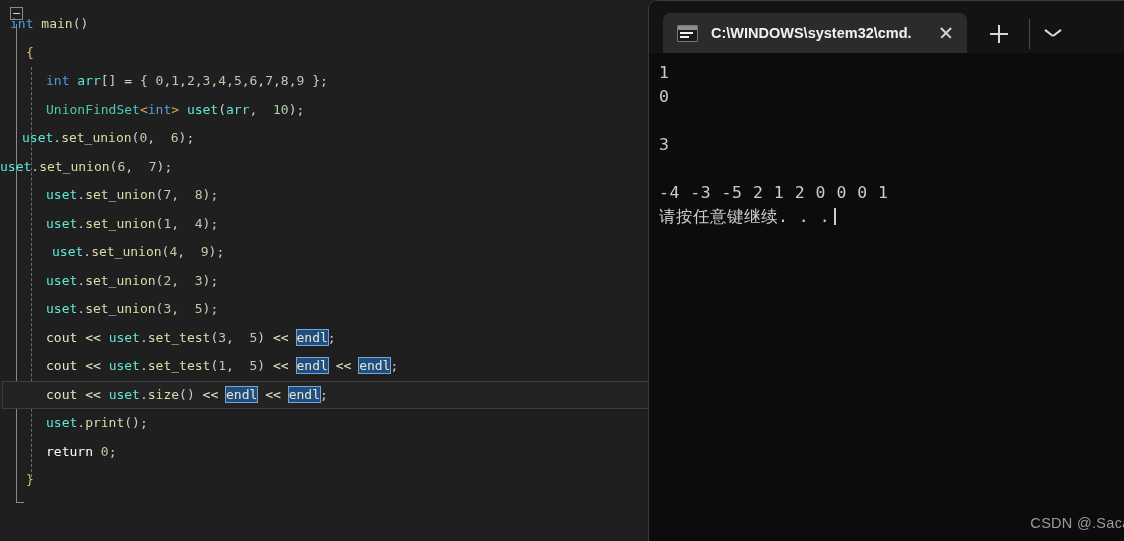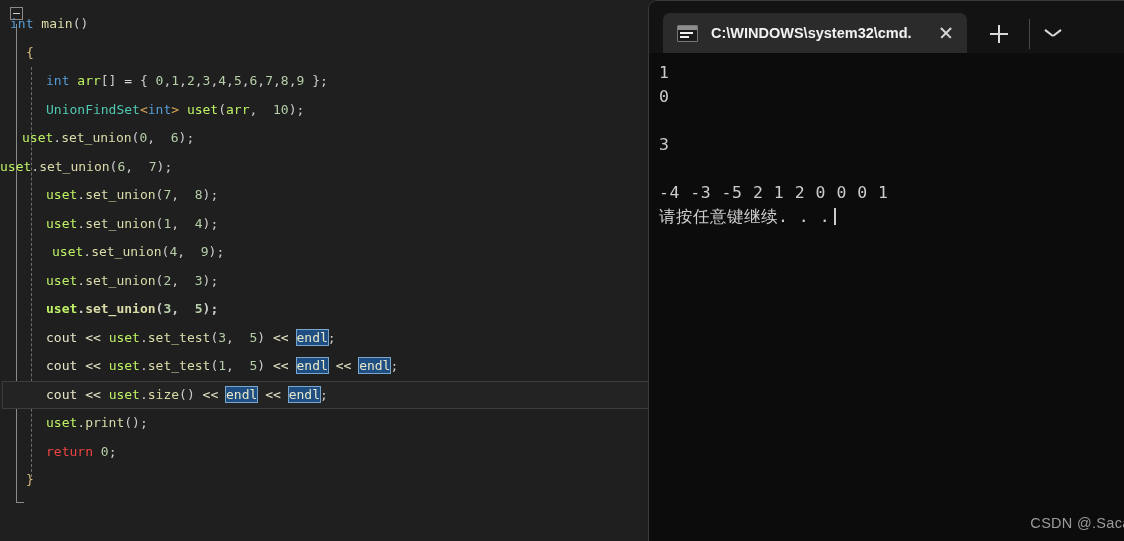--- a/index.html
+++ b/index.html
@@ -47,23 +47,23 @@
   .region-line:after{
     content:"";position:absolute;left:0;top:478px;width:8px;height:1px;background:#8a8a8a;
   }
   .indent-guide{
     position:absolute;left:31px;top:67px;width:0px;height:410px;
     border-left:1px dashed #6e6e6e;
   }
 
   
   .kw{color:#569cd6;}
-  .kw2{color:#ef4444;}
+  .kw2{color:#ffffff;}
   .cls{color:#4ec9b0;}
-  .var{color:#bef264;}
+  .var{color:#5eead4;}
   .fn{color:#dcdcaa;}
   .num{color:#b5cea8;}
   .punc{color:#cccccc;}
   .op{color:#d4d4d4;}
   .angle{color:#d8a657;}
   .brace1{color:#d7ba7d;}
   .obj{color:#e8e6c8;}
   .sel{
     background:#1f4f82;border:1px solid #7aa5cc;
     color:#e8e6c8;padding:0 0px;margin:0 -1px;
@@ -173,21 +173,21 @@
         <div class="line"><span class="txt" style="padding-left: 10px;"><span class="kw">int</span><span class="op"> </span><span class="fn">main</span><span class="punc">()</span></span></div>
         <div class="line"><span class="txt" style="padding-left: 26px;"><span class="brace1">{</span></span></div>
         <div class="line"><span class="txt" style="padding-left: 46px;"><span class="kw">int</span><span class="op"> </span><span class="var">arr</span><span class="punc">[]</span><span class="op"> = </span><span class="punc">{ </span><span class="num">0</span><span class="punc">,</span><span class="num">1</span><span class="punc">,</span><span class="num">2</span><span class="punc">,</span><span class="num">3</span><span class="punc">,</span><span class="num">4</span><span class="punc">,</span><span class="num">5</span><span class="punc">,</span><span class="num">6</span><span class="punc">,</span><span class="num">7</span><span class="punc">,</span><span class="num">8</span><span class="punc">,</span><span class="num">9</span><span class="punc"> }</span><span class="punc">;</span></span></div>
         <div class="line"><span class="txt" style="padding-left: 46px;"><span class="cls">UnionFindSet</span><span class="angle">&lt;</span><span class="kw">int</span><span class="angle">&gt;</span><span class="op"> </span><span class="var">uset</span><span class="punc">(</span><span class="var">arr</span><span class="punc">,  </span><span class="num">10</span><span class="punc">)</span><span class="punc">;</span></span></div>
         <div class="line"><span class="txt" style="padding-left: 22px;"><span class="var">uset</span><span class="punc">.</span><span class="fn">set_union</span><span class="punc">(</span><span class="num">0</span><span class="punc">,  </span><span class="num">6</span><span class="punc">)</span><span class="punc">;</span></span></div>
         <div class="line"><span class="txt" style=""><span class="var">uset</span><span class="punc">.</span><span class="fn">set_union</span><span class="punc">(</span><span class="num">6</span><span class="punc">,  </span><span class="num">7</span><span class="punc">)</span><span class="punc">;</span></span></div>
         <div class="line"><span class="txt" style="padding-left: 46px;"><span class="var">uset</span><span class="punc">.</span><span class="fn">set_union</span><span class="punc">(</span><span class="num">7</span><span class="punc">,  </span><span class="num">8</span><span class="punc">)</span><span class="punc">;</span></span></div>
         <div class="line"><span class="txt" style="padding-left: 46px;"><span class="var">uset</span><span class="punc">.</span><span class="fn">set_union</span><span class="punc">(</span><span class="num">1</span><span class="punc">,  </span><span class="num">4</span><span class="punc">)</span><span class="punc">;</span></span></div>
         <div class="line"><span class="txt" style="padding-left: 52px;"><span class="var">uset</span><span class="punc">.</span><span class="fn">set_union</span><span class="punc">(</span><span class="num">4</span><span class="punc">,  </span><span class="num">9</span><span class="punc">)</span><span class="punc">;</span></span></div>
         <div class="line"><span class="txt" style="padding-left: 46px;"><span class="var">uset</span><span class="punc">.</span><span class="fn">set_union</span><span class="punc">(</span><span class="num">2</span><span class="punc">,  </span><span class="num">3</span><span class="punc">)</span><span class="punc">;</span></span></div>
-        <div class="line"><span class="txt" style="padding-left: 46px; font-weight: bold;"><span class="var">uset</span><span class="punc">.</span><span class="fn">set_union</span><span class="punc">(</span><span class="num">3</span><span class="punc">,  </span><span class="num">5</span><span class="punc">)</span><span class="punc">;</span></span></div>
+        <div class="line"><span class="txt" style="padding-left: 46px;"><span class="var">uset</span><span class="punc">.</span><span class="fn">set_union</span><span class="punc">(</span><span class="num">3</span><span class="punc">,  </span><span class="num">5</span><span class="punc">)</span><span class="punc">;</span></span></div>
         <div class="line"><span class="txt" style="padding-left: 46px;"><span class="obj">cout</span><span class="op"> </span><span class="obj">&lt;&lt;</span><span class="op"> </span><span class="var">uset</span><span class="punc">.</span><span class="fn">set_test</span><span class="punc">(</span><span class="num">3</span><span class="punc">,  </span><span class="num">5</span><span class="punc">)</span><span class="op"> </span><span class="obj">&lt;&lt;</span><span class="op"> </span><span class="sel">endl</span><span class="punc">;</span></span></div>
         <div class="line"><span class="txt" style="padding-left: 46px;"><span class="obj">cout</span><span class="op"> </span><span class="obj">&lt;&lt;</span><span class="op"> </span><span class="var">uset</span><span class="punc">.</span><span class="fn">set_test</span><span class="punc">(</span><span class="num">1</span><span class="punc">,  </span><span class="num">5</span><span class="punc">)</span><span class="op"> </span><span class="obj">&lt;&lt;</span><span class="op"> </span><span class="sel">endl</span><span class="op"> </span><span class="obj">&lt;&lt;</span><span class="op"> </span><span class="sel">endl</span><span class="punc">;</span></span></div>
         <div class="line current"><span class="txt" style="padding-left: 46px;"><span class="obj">cout</span><span class="op"> </span><span class="obj">&lt;&lt;</span><span class="op"> </span><span class="var">uset</span><span class="punc">.</span><span class="fn">size</span><span class="punc">()</span><span class="op"> </span><span class="obj">&lt;&lt;</span><span class="op"> </span><span class="sel">endl</span><span class="op"> </span><span class="obj">&lt;&lt;</span><span class="op"> </span><span class="sel">endl</span><span class="punc">;</span></span></div>
         <div class="line"><span class="txt" style="padding-left: 46px;"><span class="var">uset</span><span class="punc">.</span><span class="fn">print</span><span class="punc">()</span><span class="punc">;</span></span></div>
         <div class="line"><span class="txt" style="padding-left: 46px;"><span class="kw2">return</span><span class="op"> </span><span class="num">0</span><span class="punc">;</span></span></div>
         <div class="line"><span class="txt" style="padding-left: 26px;"><span class="brace1">}</span></span></div>
       </div>
   </div>
 
   <div id="terminal">

